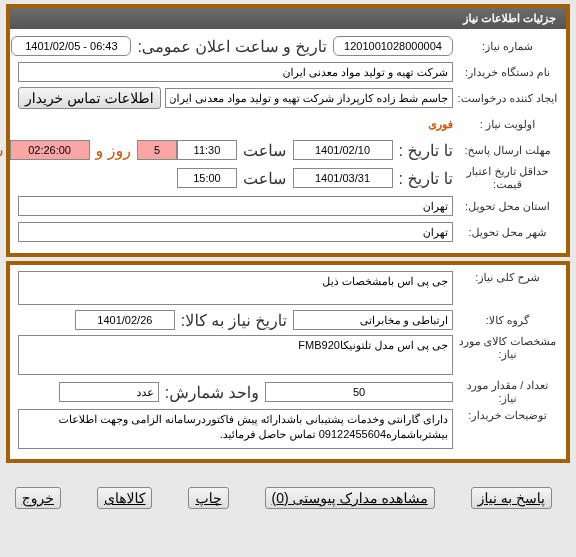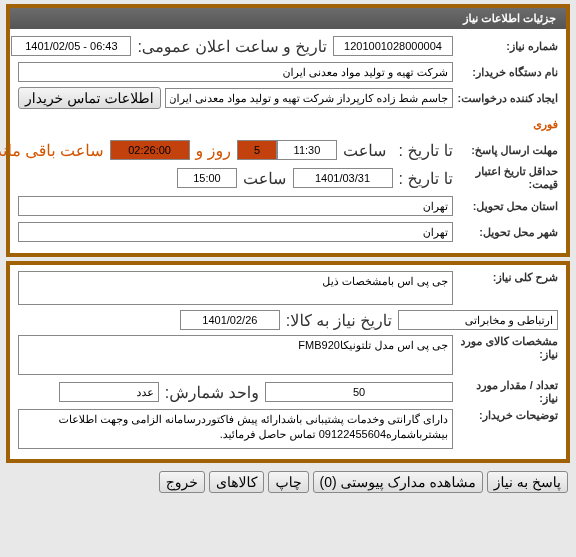--- a/index.html
+++ b/index.html
@@ -33,26 +33,25 @@
   background: #fff;
 }
 .row {
   display: flex;
   align-items: center;
   margin-bottom: 4px;
   min-height: 22px;
 }
 .label {
   width: 105px;
-  text-align: right;
+  text-align: center;
   font-size: 11px;
   color: #333;
   padding-left: 4px;
   flex-shrink: 0;
-  font-weight: bold;
 }
 .label-mid {
   font-size: 16px;
   color: #333;
   padding: 0 6px;
   flex-shrink: 0;
 }
 .input {
   border: 1px solid #888;
   background: #fff;
@@ -61,23 +60,23 @@
   font-family: Tahoma, Arial, sans-serif;
   height: 20px;
   direction: rtl;
   text-align: right;
 }
 .input-ltr {
   direction: ltr;
   text-align: center;
 }
 .input-readonly {
-  background: #c2410c;
-}
-.w-120 { width: 120px; }
+  background: #fca5a5;
+}
+.w-120 { width: 120px; border-radius: 6px; }
 .w-100 { width: 100px; }
 .w-80  { width: 80px; }
 .w-60  { width: 60px; }
 .w-40  { width: 40px; }
 .flex-1 { flex: 1; min-width: 0; }
 textarea.input {
   height: 40px;
   resize: none;
   line-height: 1.4;
 }
@@ -94,21 +93,22 @@
   text-align: right;
 }
 .bottom-bar {
   display: flex;
   gap: 4px;
   padding: 4px 8px;
   justify-content: flex-start;
   background: #e8e8e8;
 }
 .bottom-bar .btn-small {
-  margin: 0;
+  margin: 16px;
+  text-decoration: underline;
 }
 .highlight-orange {
   color: #d35400;
   font-weight: bold;
 }
 .highlight-remain {
   color: #d35400;
 }
 </style>
 </head>
@@ -130,26 +130,28 @@
       <input class="input flex-1" value="شرکت تهیه و تولید مواد معدنی ایران" style="">
     </div>
 
     <div class="row">
       <span class="label">ایجاد کننده درخواست:</span>
       <input class="input flex-1" value="جاسم شط زاده کارپرداز شرکت تهیه و تولید مواد معدنی ایران" style="">
       <button class="btn-small">اطلاعات تماس خریدار</button>
     </div>
 
     <div class="row">
+      <span class="label">اولویت نیاز :</span>
       <span class="highlight-orange">فوری</span>
     </div>
 
     <div class="row">
       <span class="label">مهلت ارسال پاسخ:</span>
       <span class="label-mid" style="padding-right:0">تا تاریخ :</span>
+      <input class="input input-ltr w-100" value="1401/02/10" style="">
       <span class="label-mid">ساعت</span>
       <input class="input input-ltr w-60" value="11:30" style="">
       <span style="width:8px"></span>
       <input class="input input-ltr w-40 input-readonly" readonly="" value="5" style="">
       <span class="label-mid highlight-remain">روز و</span>
       <input class="input input-ltr w-80 input-readonly" readonly="" value="02:26:00" style="">
       <span class="label-mid highlight-remain">ساعت باقی مانده</span>
     </div>
 
     <div class="row">
@@ -175,20 +177,21 @@
 
 <div class="panel">
   <div class="panel-body">
 
     <div class="row" style="align-items:flex-start">
       <span class="label">شرح کلی نیاز:</span>
       <textarea class="input flex-1" style="height: 34px;">جی پی اس بامشخصات ذیل</textarea>
     </div>
 
     <div class="row">
+      <span class="label">گروه کالا:</span>
       <input class="input" style="width: 160px;" value="ارتباطی و مخابراتی">
       <span class="label-mid">تاریخ نیاز به کالا:</span>
       <input class="input input-ltr w-100" value="1401/02/26" style="">
     </div>
 
     <div class="row" style="align-items:flex-start">
       <span class="label">مشخصات کالای مورد نیاز:</span>
       <textarea class="input flex-1" style="">جی پی اس مدل تلتونیکاFMB920</textarea>
     </div>
 

